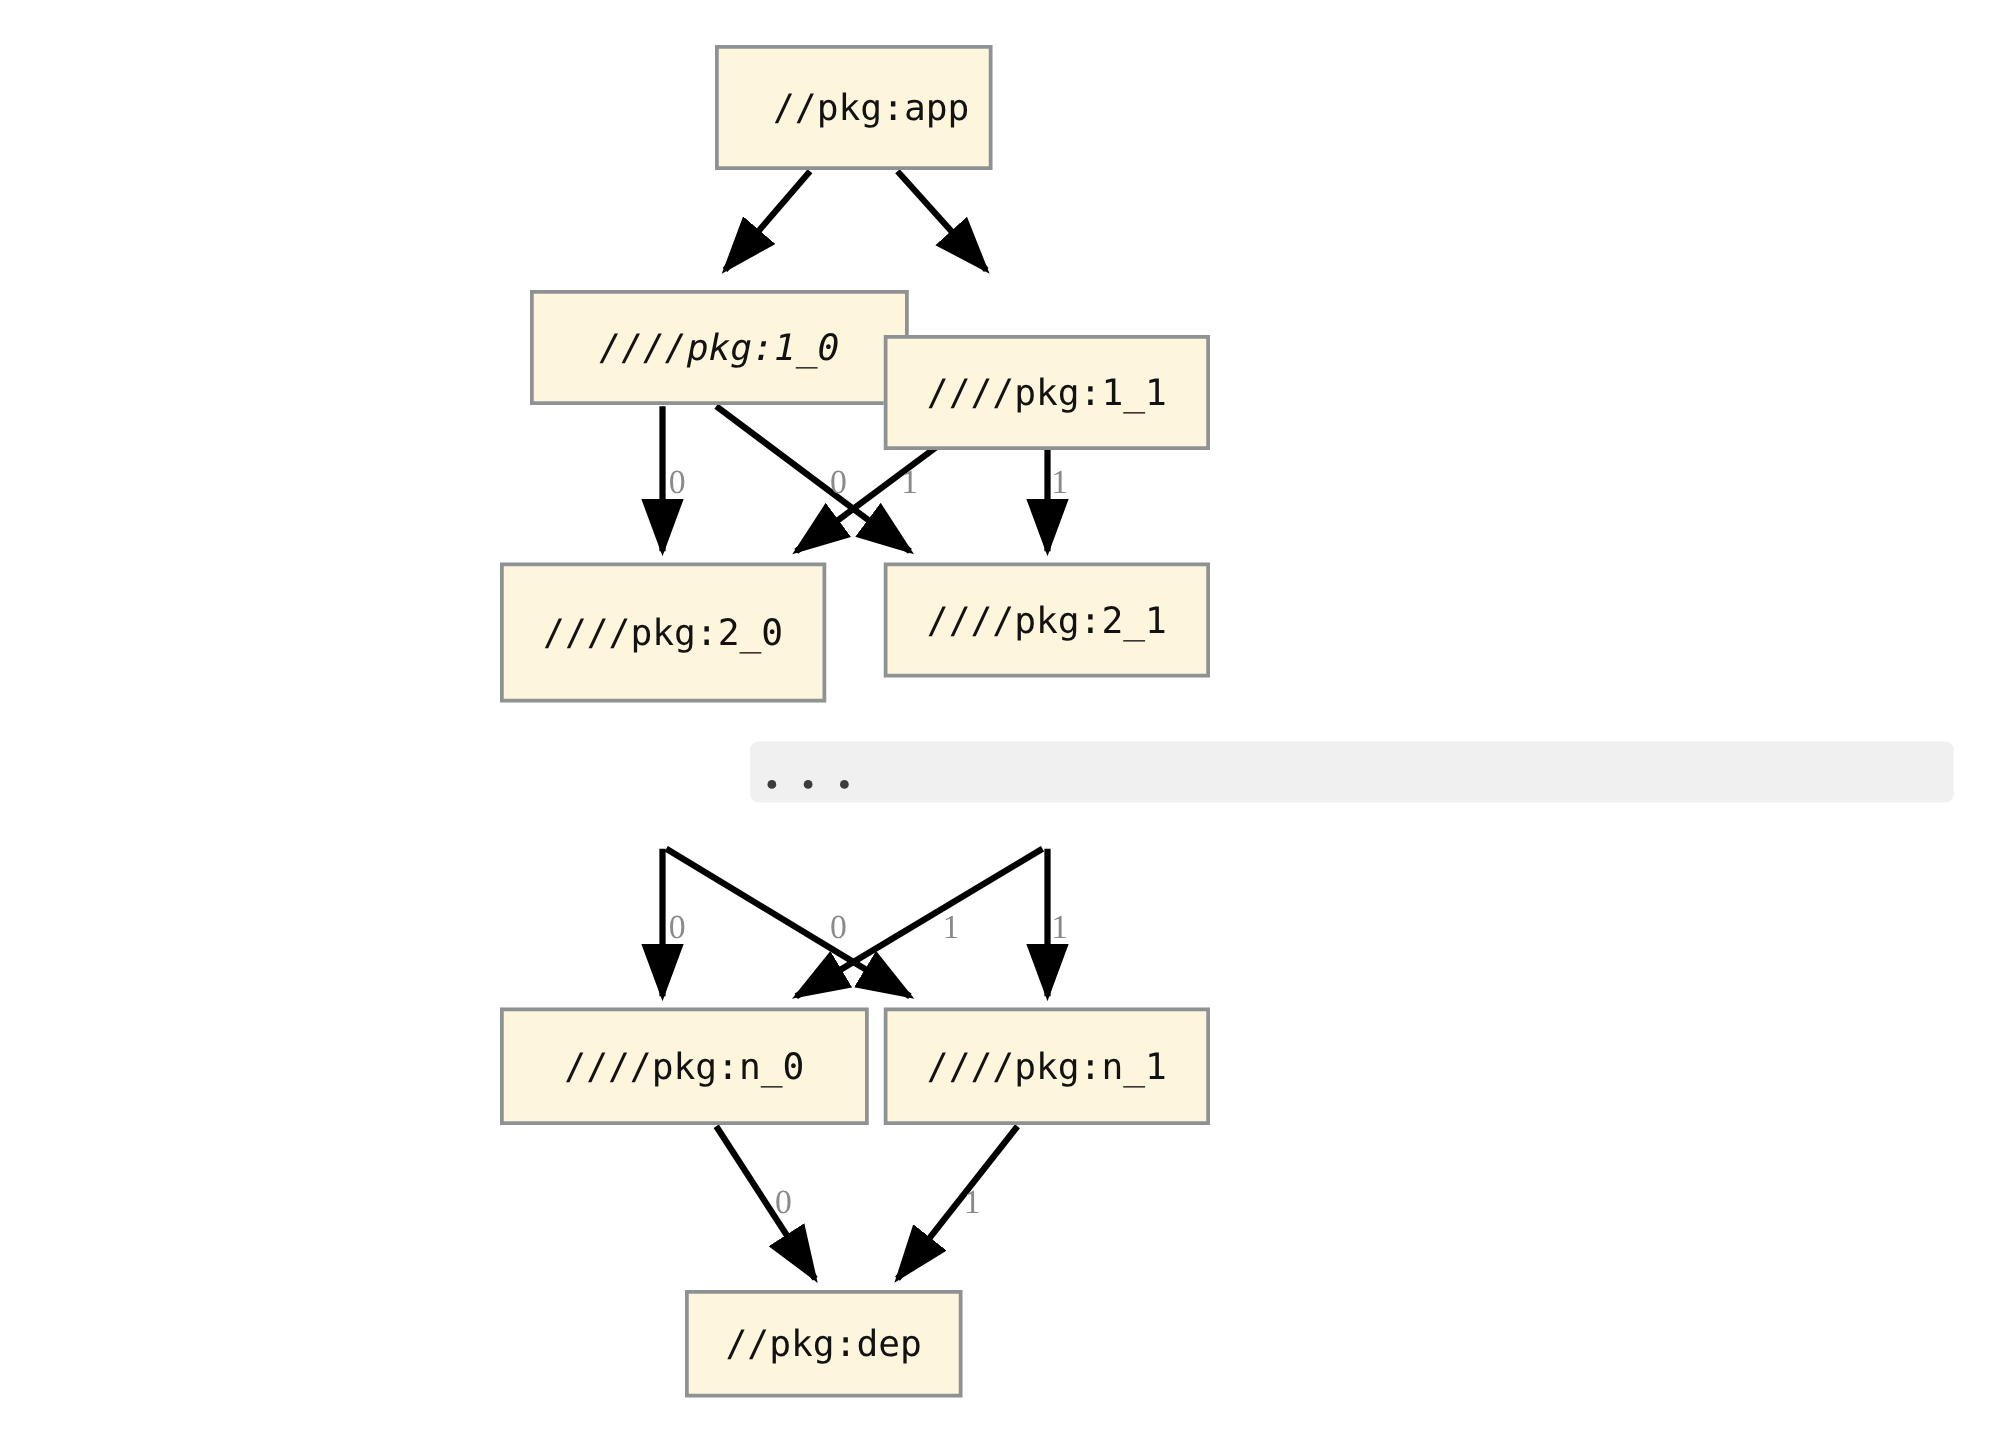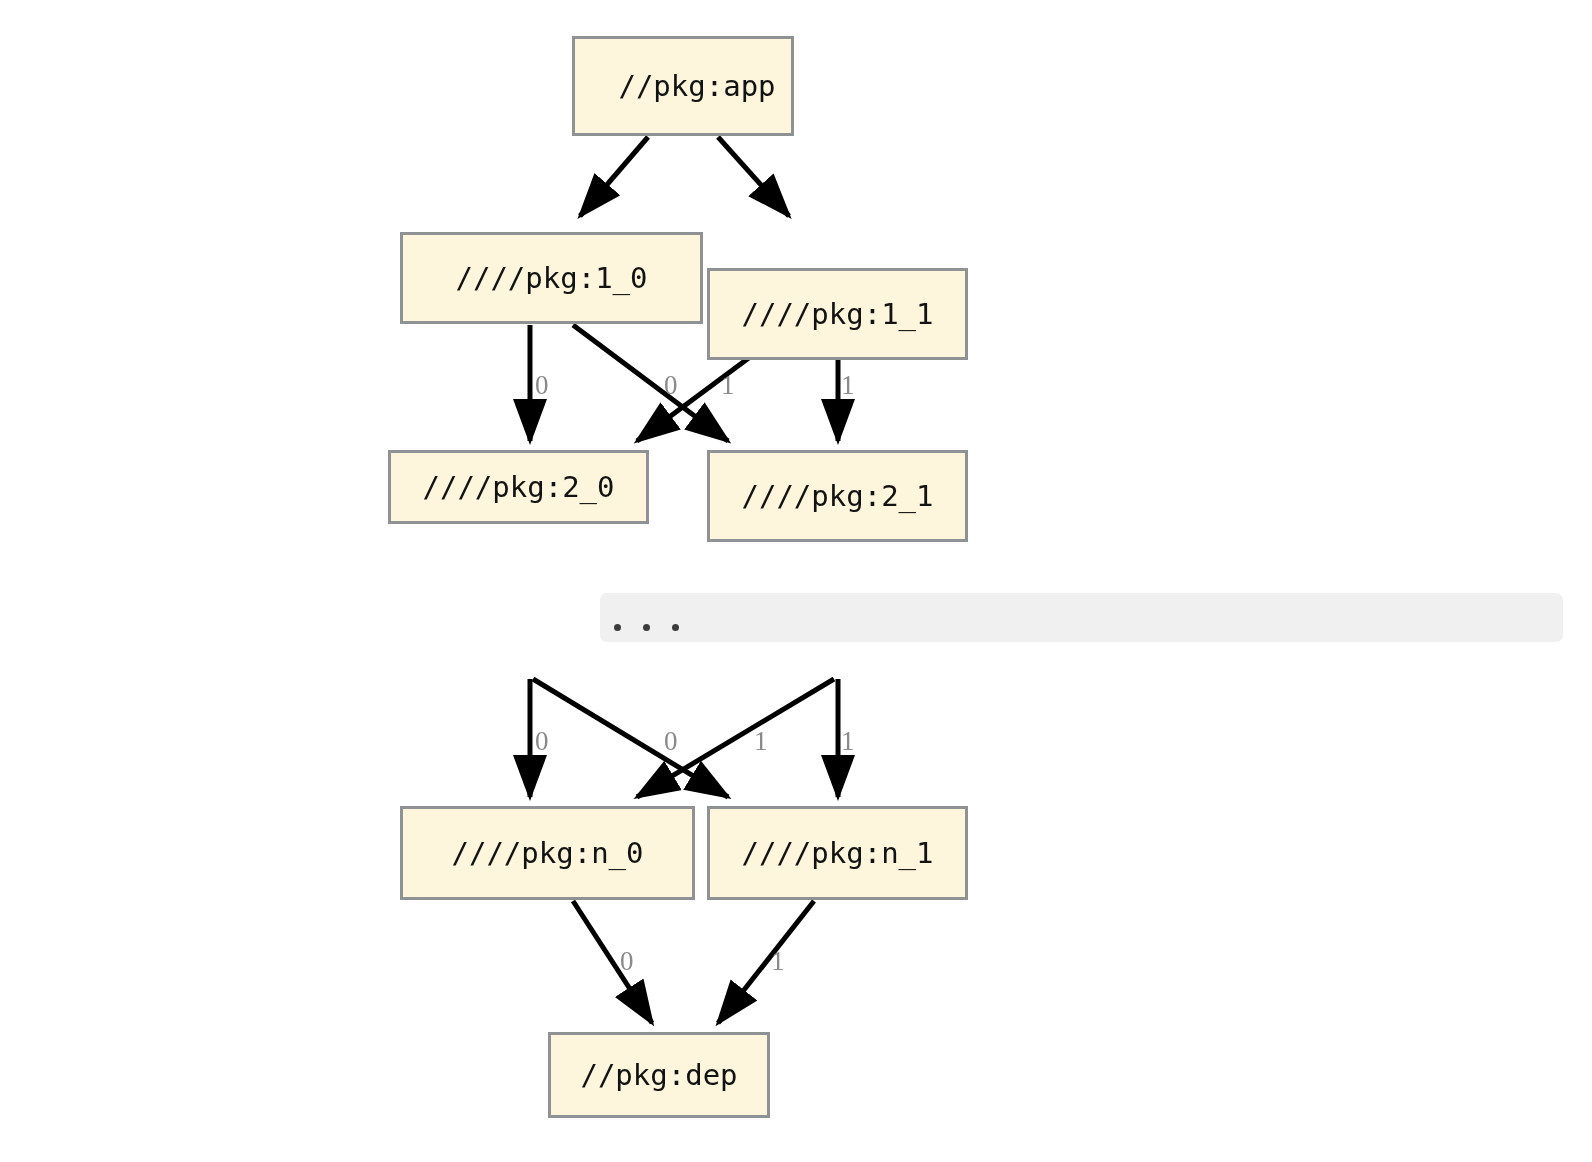--- a/index.html
+++ b/index.html
@@ -107,29 +107,29 @@
 
     <line x1="573" y1="901" x2="652" y2="1023" stroke="#000000" stroke-width="5" marker-end="url(#arrow)"></line>
 
     <line x1="814" y1="901" x2="718" y2="1023" stroke="#000000" stroke-width="5" marker-end="url(#arrow)"></line>
   </svg>
 
   <div class="node-box" style="left:572px; top:36px; width:222px; height:100px;padding-left:28px;">
     <span class="node-label">//pkg:app</span>
   </div>
 
-  <div class="node-box" style="left:400px; top:232px; width:303px; height:92px;">
+  <div class="node-box" style="left:424px; top:232px; width:303px; height:92px;font-style:italic;">
     <span class="node-label">////pkg:1_0</span>
   </div>
 
   <div class="node-box" style="left:707px; top:232px; width:261px; height:92px;margin-top:36px;">
     <span class="node-label">////pkg:1_1</span>
   </div>
 
-  <div class="node-box" style="left:388px; top:450px; width:261px; height:74px;text-align:right;">
+  <div class="node-box" style="left:400px; top:450px; width:261px; height:112px;text-align:right;">
     <span class="node-label">////pkg:2_0</span>
   </div>
 
   <div class="node-box" style="left:707px; top:450px; width:261px; height:92px;">
     <span class="node-label">////pkg:2_1</span>
   </div>
 
   <div class="node-box" style="left:400px; top:806px; width:295px; height:94px;">
     <span class="node-label">////pkg:n_0</span>
   </div>

